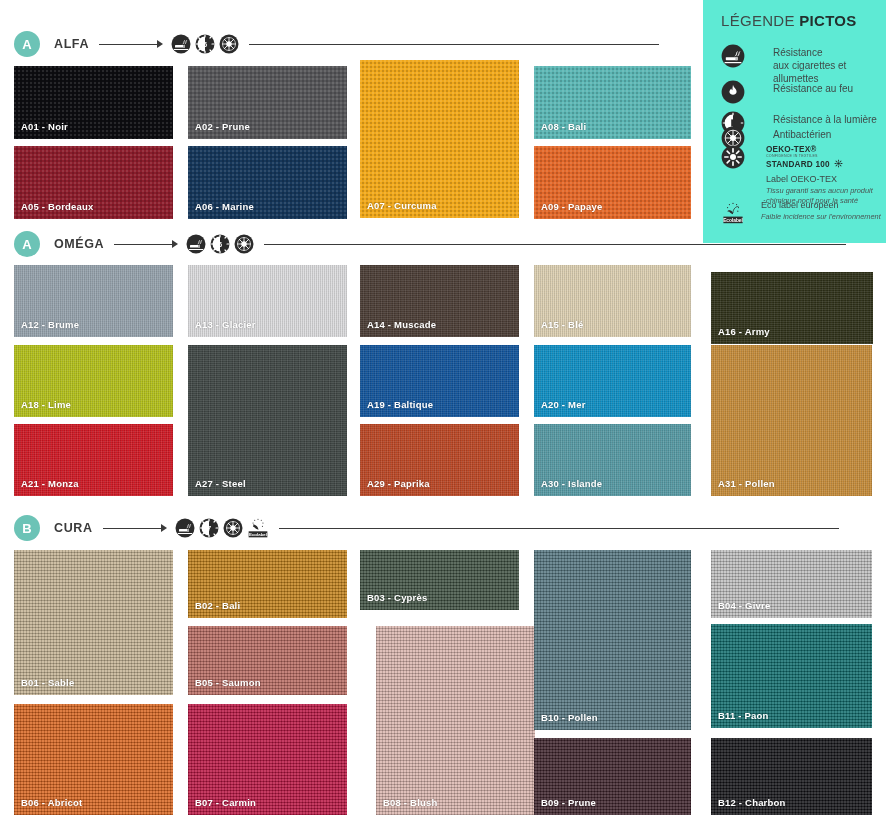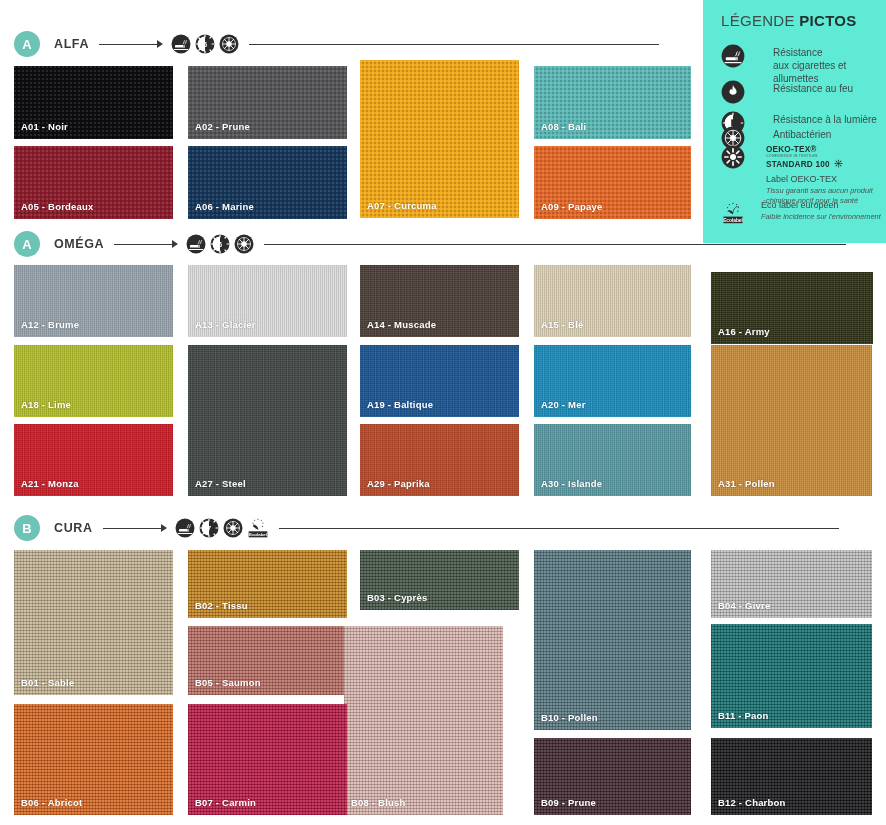--- a/index.html
+++ b/index.html
@@ -432,35 +432,35 @@
       <div class="sw" style="left: 534px; top: 424px; width: 157px; height: 72px;">
         <div class="tex" style="background-color: rgb(86, 154, 164); background-image: repeating-linear-gradient(0deg, rgba(255, 255, 255, 0.09) 0px, rgba(255, 255, 255, 0.09) 1px, transparent 1px, transparent 2px), repeating-linear-gradient(90deg, rgba(0, 0, 0, 0.13) 0px, rgba(0, 0, 0, 0.13) 1px, transparent 1px, transparent 2px), repeating-linear-gradient(90deg, rgba(255, 255, 255, 0.06) 0px, rgba(255, 255, 255, 0.06) 1px, transparent 1px, transparent 3px); background-size: 2px 2px, 2px 2px, 3px 3px;"></div>
         <div class="lab">A30 - Islande</div>
       </div>
       <div class="sw" style="left: 14px; top: 550px; width: 159px; height: 145px;">
         <div class="tex" style="background-color: rgb(195, 177, 145); background-image: repeating-linear-gradient(0deg, rgba(0, 0, 0, 0.18) 0px, rgba(0, 0, 0, 0.18) 1.5px, rgba(255, 255, 255, 0.1) 1.5px, rgba(255, 255, 255, 0.1) 3px), repeating-linear-gradient(90deg, rgba(0, 0, 0, 0.16) 0px, rgba(0, 0, 0, 0.16) 1.5px, rgba(255, 255, 255, 0.09) 1.5px, rgba(255, 255, 255, 0.09) 3px); background-size: 3px 3px, 3px 3px;"></div>
         <div class="lab">B01 - Sable</div>
       </div>
       <div class="sw" style="left: 188px; top: 550px; width: 159px; height: 68px;">
         <div class="tex" style="background-color: rgb(194, 127, 22); background-image: repeating-linear-gradient(0deg, rgba(0, 0, 0, 0.18) 0px, rgba(0, 0, 0, 0.18) 1.5px, rgba(255, 255, 255, 0.1) 1.5px, rgba(255, 255, 255, 0.1) 3px), repeating-linear-gradient(90deg, rgba(0, 0, 0, 0.16) 0px, rgba(0, 0, 0, 0.16) 1.5px, rgba(255, 255, 255, 0.09) 1.5px, rgba(255, 255, 255, 0.09) 3px); background-size: 3px 3px, 3px 3px;"></div>
-        <div class="lab">B02 - Tissu</div>
+        <div class="lab">B02 - Bali</div>
       </div>
       <div class="sw" style="left: 360px; top: 550px; width: 159px; height: 60px;">
         <div class="tex" style="background-color: rgb(60, 79, 63); background-image: repeating-linear-gradient(0deg, rgba(0, 0, 0, 0.18) 0px, rgba(0, 0, 0, 0.18) 1.5px, rgba(255, 255, 255, 0.1) 1.5px, rgba(255, 255, 255, 0.1) 3px), repeating-linear-gradient(90deg, rgba(0, 0, 0, 0.16) 0px, rgba(0, 0, 0, 0.16) 1.5px, rgba(255, 255, 255, 0.09) 1.5px, rgba(255, 255, 255, 0.09) 3px); background-size: 3px 3px, 3px 3px;"></div>
         <div class="lab">B03 - Cyprès</div>
       </div>
       <div class="sw" style="left: 711px; top: 550px; width: 161px; height: 68px;">
         <div class="tex" style="background-color: rgb(189, 189, 189); background-image: repeating-linear-gradient(0deg, rgba(0, 0, 0, 0.18) 0px, rgba(0, 0, 0, 0.18) 1.5px, rgba(255, 255, 255, 0.1) 1.5px, rgba(255, 255, 255, 0.1) 3px), repeating-linear-gradient(90deg, rgba(0, 0, 0, 0.16) 0px, rgba(0, 0, 0, 0.16) 1.5px, rgba(255, 255, 255, 0.09) 1.5px, rgba(255, 255, 255, 0.09) 3px); background-size: 3px 3px, 3px 3px;"></div>
         <div class="lab">B04 - Givre</div>
       </div>
       <div class="sw" style="left: 188px; top: 626px; width: 159px; height: 69px;">
         <div class="tex" style="background-color: rgb(184, 104, 95); background-image: repeating-linear-gradient(0deg, rgba(0, 0, 0, 0.18) 0px, rgba(0, 0, 0, 0.18) 1.5px, rgba(255, 255, 255, 0.1) 1.5px, rgba(255, 255, 255, 0.1) 3px), repeating-linear-gradient(90deg, rgba(0, 0, 0, 0.16) 0px, rgba(0, 0, 0, 0.16) 1.5px, rgba(255, 255, 255, 0.09) 1.5px, rgba(255, 255, 255, 0.09) 3px); background-size: 3px 3px, 3px 3px;"></div>
         <div class="lab">B05 - Saumon</div>
       </div>
-      <div class="sw" style="left: 344px; top: 626px; width: 159px; height: 189px;">
+      <div class="sw" style="left: 376px; top: 626px; width: 159px; height: 189px;">
         <div class="tex" style="background-color: rgb(216, 179, 171); background-image: repeating-linear-gradient(0deg, rgba(0, 0, 0, 0.18) 0px, rgba(0, 0, 0, 0.18) 1.5px, rgba(255, 255, 255, 0.1) 1.5px, rgba(255, 255, 255, 0.1) 3px), repeating-linear-gradient(90deg, rgba(0, 0, 0, 0.16) 0px, rgba(0, 0, 0, 0.16) 1.5px, rgba(255, 255, 255, 0.09) 1.5px, rgba(255, 255, 255, 0.09) 3px); background-size: 3px 3px, 3px 3px;"></div>
         <div class="lab">B08 - Blush</div>
       </div>
       <div class="sw" style="left: 534px; top: 550px; width: 157px; height: 180px;">
         <div class="tex" style="background-color: rgb(82, 115, 126); background-image: repeating-linear-gradient(0deg, rgba(0, 0, 0, 0.18) 0px, rgba(0, 0, 0, 0.18) 1.5px, rgba(255, 255, 255, 0.1) 1.5px, rgba(255, 255, 255, 0.1) 3px), repeating-linear-gradient(90deg, rgba(0, 0, 0, 0.16) 0px, rgba(0, 0, 0, 0.16) 1.5px, rgba(255, 255, 255, 0.09) 1.5px, rgba(255, 255, 255, 0.09) 3px); background-size: 3px 3px, 3px 3px;"></div>
         <div class="lab">B10 - Pollen</div>
       </div>
       <div class="sw" style="left: 711px; top: 624px; width: 161px; height: 104px;">
         <div class="tex" style="background-color: rgb(11, 107, 107); background-image: repeating-linear-gradient(0deg, rgba(0, 0, 0, 0.18) 0px, rgba(0, 0, 0, 0.18) 1.5px, rgba(255, 255, 255, 0.1) 1.5px, rgba(255, 255, 255, 0.1) 3px), repeating-linear-gradient(90deg, rgba(0, 0, 0, 0.16) 0px, rgba(0, 0, 0, 0.16) 1.5px, rgba(255, 255, 255, 0.09) 1.5px, rgba(255, 255, 255, 0.09) 3px); background-size: 3px 3px, 3px 3px;"></div>
         <div class="lab">B11 - Paon</div>

